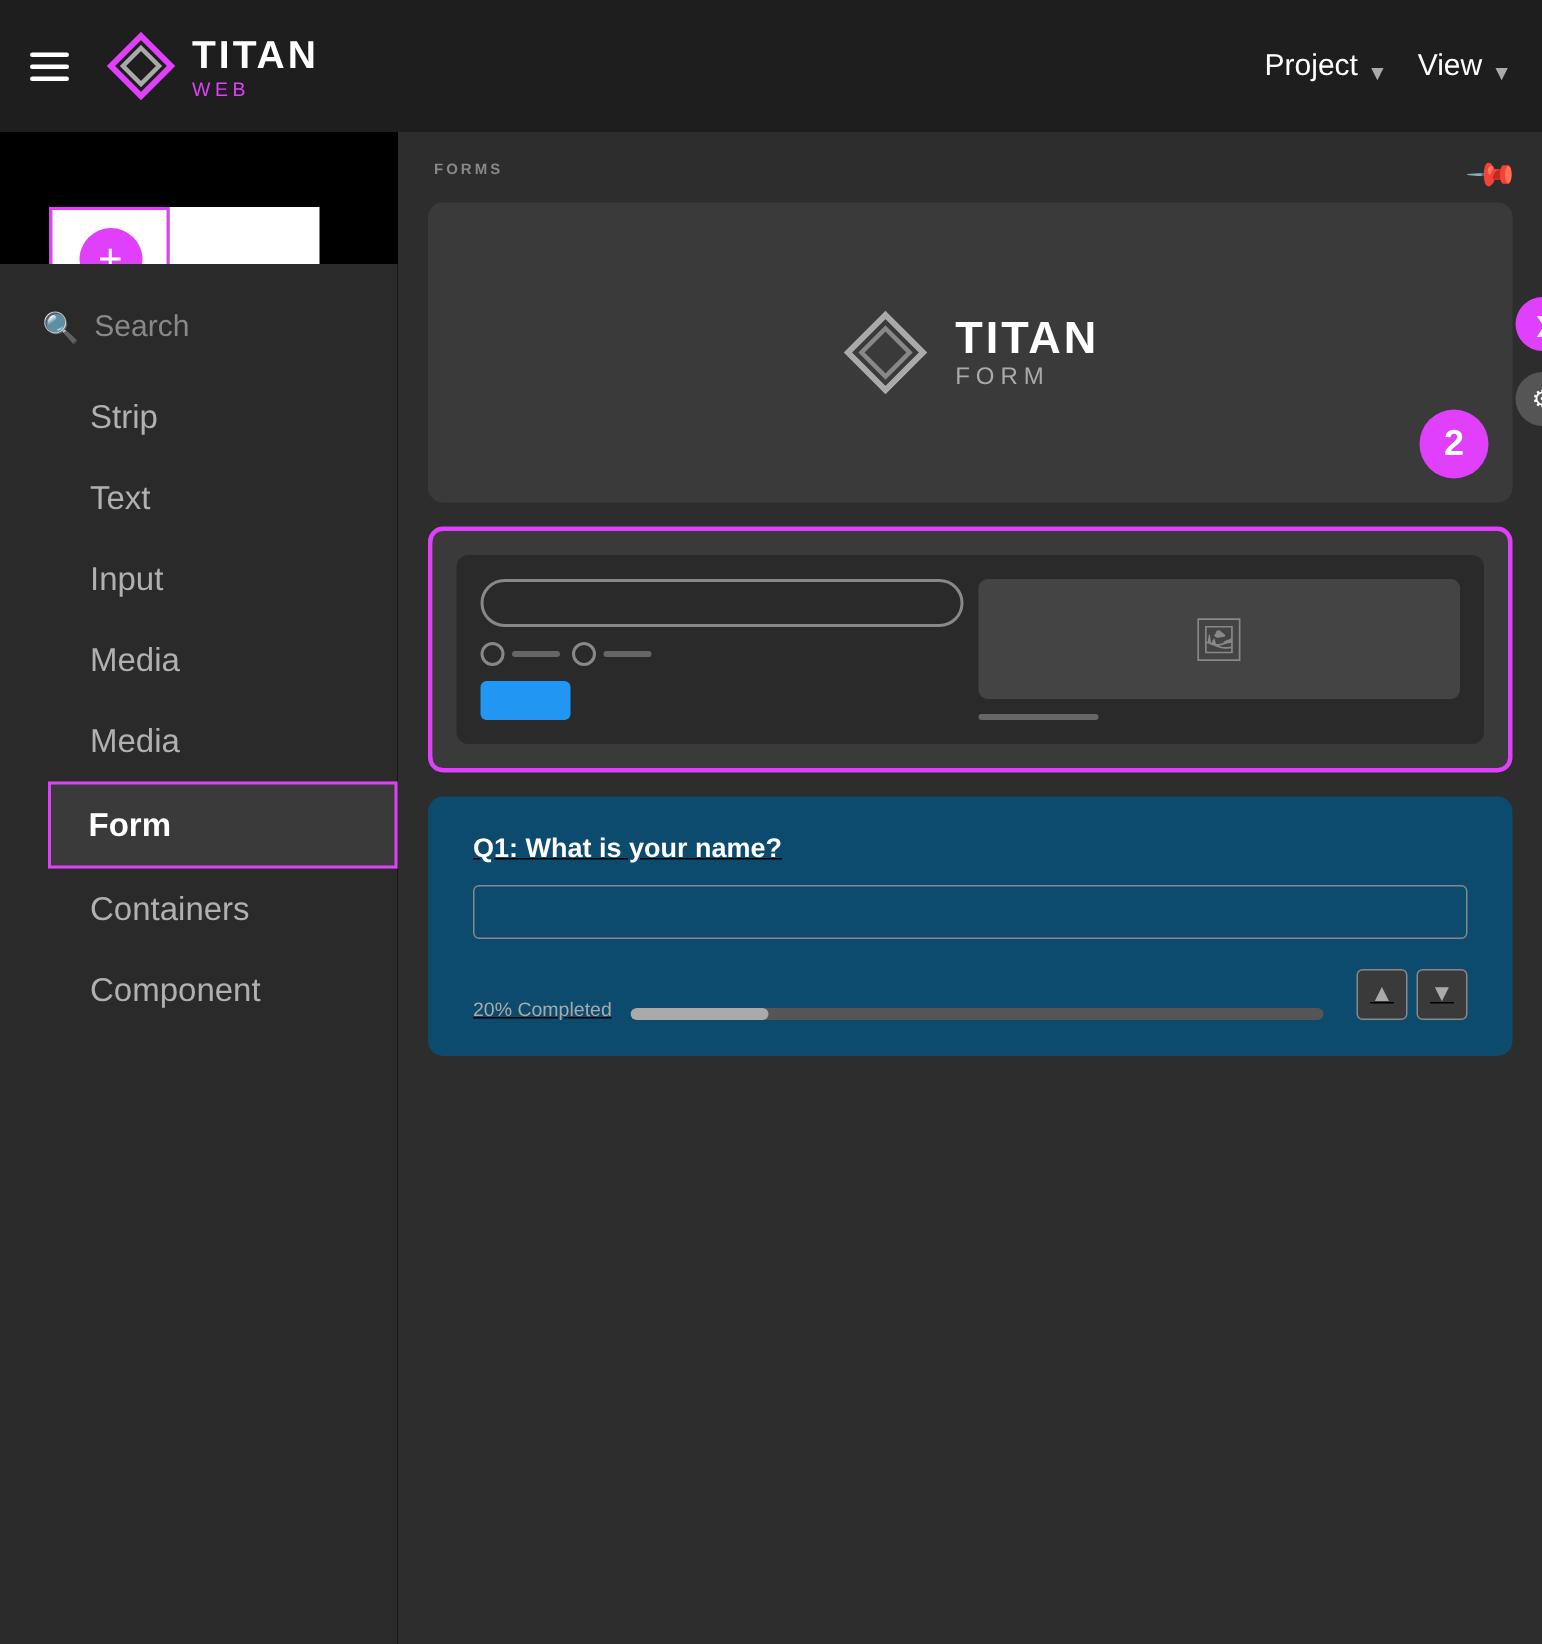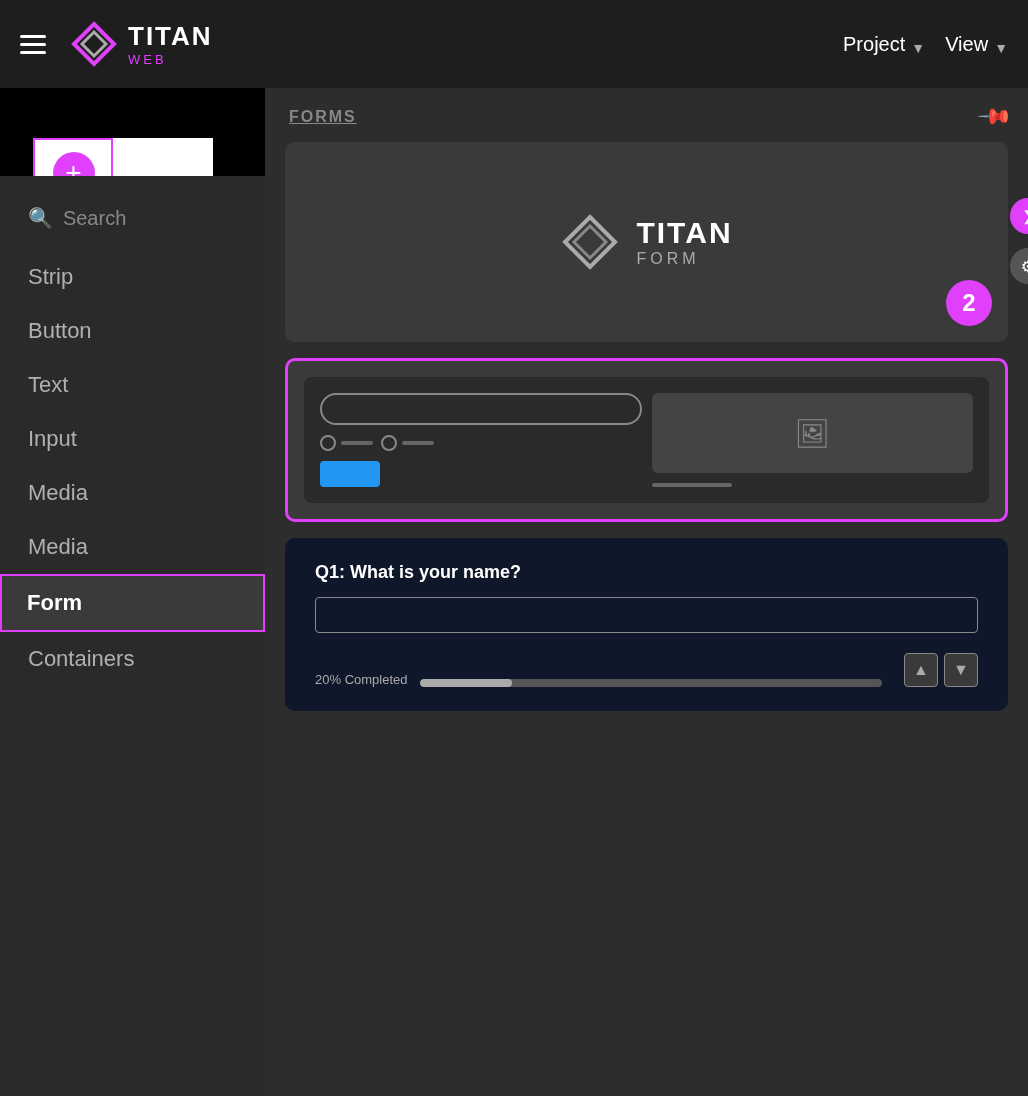--- a/index.html
+++ b/index.html
@@ -93,20 +93,21 @@
       flex-direction: column;
       padding: 20px 0;
     }
 
     .left-panel-item {
       padding: 14px 28px;
       color: #b0b0b0;
       font-size: 22px;
       cursor: pointer;
       transition: color 0.2s;
+      margin-left: 32px;
     }
     .left-panel-item.active {
       color: #fff;
       background: #3a3a3a;
       border-left: 3px solid #e040fb;
       padding-left: 25px;
     }
     .left-panel-search {
       display: flex;
       align-items: center;
@@ -245,26 +246,25 @@
       display: flex;
       align-items: center;
       justify-content: center;
       color: #fff;
       font-size: 16px;
       cursor: pointer;
       z-index: 20;
     }
 
     .forms-label {
-      font-size: 16px;
+      font-size: 10px;
       font-weight: 600;
       color: #888;
       letter-spacing: 2px;
       padding: 0 24px 16px;
-      text-decoration: underline;
     }
 
     .form-card {
       margin: 0 20px 16px;
       background: #3a3a3a;
       border-radius: 10px;
       overflow: hidden;
     }
     .form-card.selected {
       border: 3px solid #e040fb;
@@ -388,23 +388,24 @@
     .form-text-line {
       width: 80px;
       height: 4px;
       background: #666;
       border-radius: 2px;
     }
 
     
     .q1-card {
       margin: 0 20px 16px;
-      background: #0f172a;
+      background: #0c4a6e;
       border-radius: 10px;
       padding: 24px 30px;
+      text-decoration: underline;
     }
     .q1-question {
       font-size: 18px;
       font-weight: 600;
       color: #fff;
       margin-bottom: 14px;
     }
     .q1-input {
       width: 100%;
       height: 36px;
@@ -516,39 +517,39 @@
 
     <div class="left-panel-search">
       <span class="search-icon-svg">🔍</span>
       <span style="color:#888;font-size:20px;">Search</span>
     </div>
 
     <div class="left-panel-item">
       <span>Strip</span>
     </div>
     <div class="left-panel-item">
-      <span>Button</span>
-    </div>
-    <div class="left-panel-item">
       <span>Text</span>
     </div>
     <div class="left-panel-item">
       <span>Input</span>
     </div>
     <div class="left-panel-item">
       <span>Media</span>
     </div>
     <div class="left-panel-item">
       <span>Media</span>
     </div>
     <div class="left-panel-item active" style="border:2px solid #e040fb;background:#3a3a3a;">
       <span style="color:#fff;font-weight:700;">Form</span>
     </div>
     <div class="left-panel-item">
       <span>Containers</span>
+    </div>
+    <div class="left-panel-item">
+      <span>Component</span>
     </div>
   </div>
 </div>
 
 <div class="right-panel">
 
   <div class="pin-icon">📌</div>
 
   <div class="collapse-btn">❯</div>
   <div class="settings-side-btn">⚙</div>

